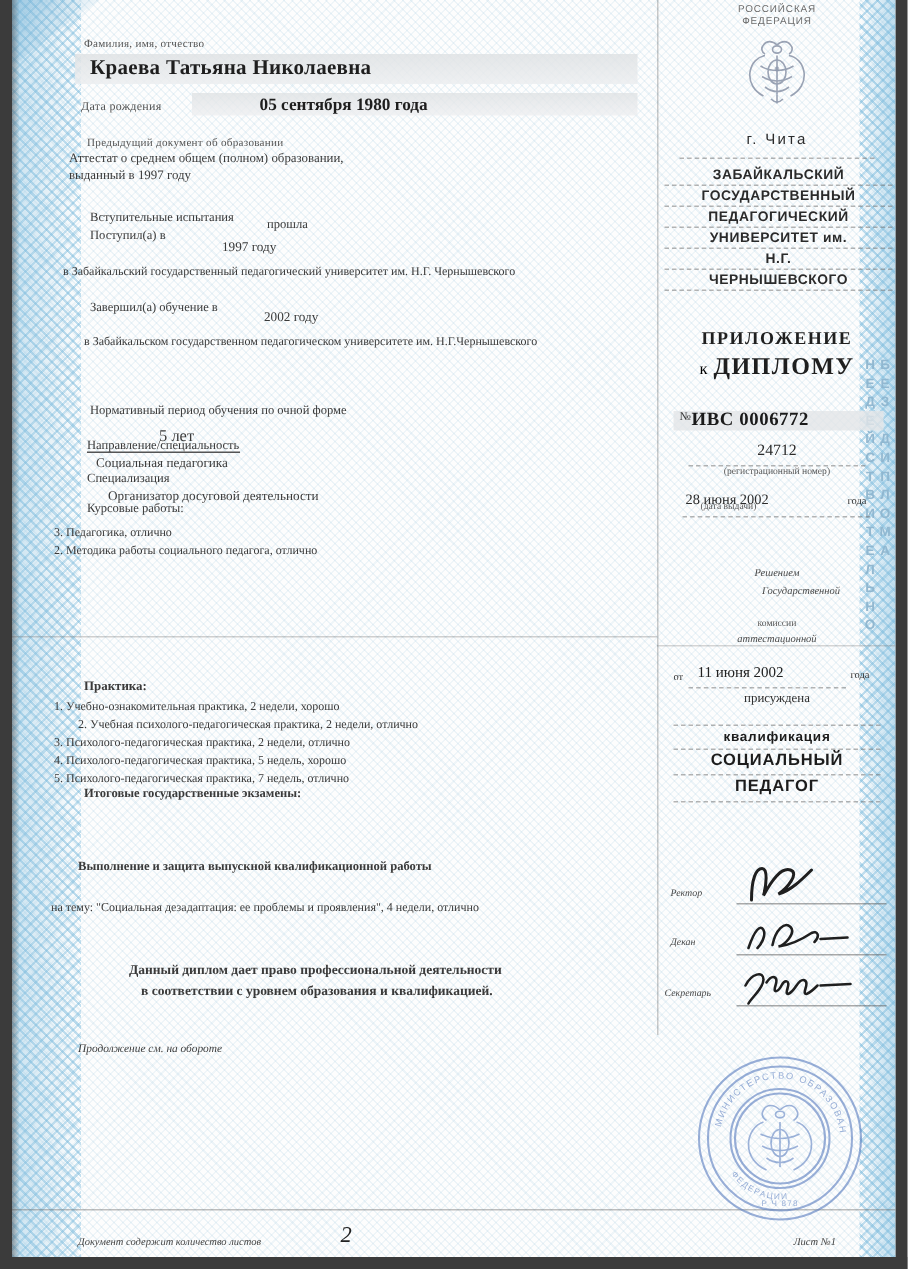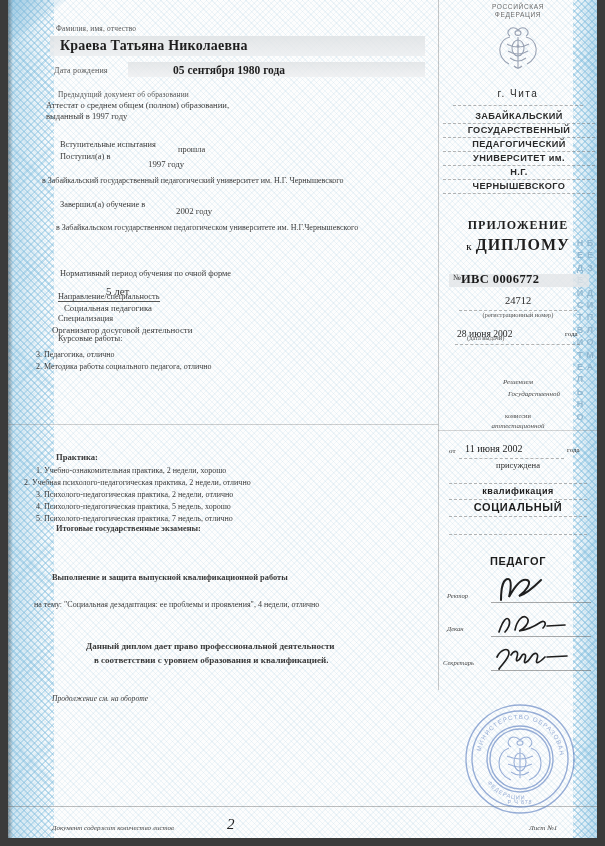--- a/index.html
+++ b/index.html
@@ -142,29 +142,29 @@
     <div class="abs txt" style="left:168px;top:206px;font-size:8.8px;">2002 году</div>
     <div class="abs txt" style="left:34px;top:223px;font-size:8px;margin-left:14px;">в Забайкальском государственном педагогическом университете им. Н.Г.Чернышевского</div>
 
     <div class="abs txt" style="left:52px;top:269px;font-size:8.4px;">Нормативный период обучения по очной форме</div>
     <div class="abs txt" style="left:56px;top:285px;font-size:11px;padding-left:42px;">5  лет</div>
     <div class="abs txt" style="left:50px;top:292px;font-size:8.4px;">
       <span style="border-bottom:1px solid #555;">Направление/специальность</span>
     </div>
     <div class="abs txt" style="left:56px;top:303px;font-size:8.8px;">Социальная педагогика</div>
     <div class="abs txt" style="left:50px;top:314px;font-size:8.4px;">Специализация</div>
-    <div class="abs txt" style="left:44px;top:325px;font-size:8.8px;">Организатор досуговой деятельности</div>
+    <div class="abs txt" style="left:64px;top:325px;font-size:8.8px;">Организатор досуговой деятельности</div>
     <div class="abs txt" style="left:50px;top:334px;font-size:8.4px;">Курсовые работы:</div>
 
     <div class="abs txt" style="left:28px;top:350px;font-size:8px;">3. Педагогика, отлично</div>
     <div class="abs txt" style="left:28px;top:362px;font-size:8px;">2. Методика работы социального педагога, отлично</div>
 
     <div class="abs txt" style="left:48px;top:452px;font-size:8.6px;font-weight:bold;">Практика:</div>
     <div class="abs txt" style="left:28px;top:466px;font-size:8px;">1. Учебно-ознакомительная практика, 2 недели, хорошо</div>
-    <div class="abs txt" style="left:16px;top:478px;font-size:8px;">2. Учебная психолого-педагогическая практика, 2 недели, отлично</div>
+    <div class="abs txt" style="left:44px;top:478px;font-size:8px;">2. Учебная психолого-педагогическая практика, 2 недели, отлично</div>
     <div class="abs txt" style="left:28px;top:490px;font-size:8px;">3. Психолого-педагогическая практика, 2 недели, отлично</div>
     <div class="abs txt" style="left:28px;top:502px;font-size:8px;">4. Психолого-педагогическая практика, 5 недель, хорошо</div>
     <div class="abs txt" style="left:28px;top:514px;font-size:8px;">5. Психолого-педагогическая практика, 7 недель, отлично</div>
     <div class="abs txt" style="left:48px;top:524px;font-size:8.4px;font-weight:bold;">Итоговые государственные экзамены:</div>
 
     <div class="abs txt" style="left:44px;top:573px;font-size:8.4px;font-weight:bold;">Выполнение и защита выпускной квалификационной работы</div>
     <div class="abs txt" style="left:26px;top:600px;font-size:8px;">на тему: "Социальная дезадаптация: ее проблемы и проявления", 4 недели, отлично</div>
 
     <div class="abs txt" style="left:78px;top:641px;font-size:9px;font-weight:bold;">Данный диплом дает право профессиональной деятельности</div>
     <div class="abs txt" style="left:86px;top:655px;font-size:9px;font-weight:bold;">в соответствии с уровнем образования и квалификацией.</div>
@@ -234,21 +234,21 @@
     <div class="abs" style="left:128px;top:446px;font-size:7px;color:#333;">года</div>
     <div class="abs dashline" style="left:20px;top:458px;width:105px;"></div>
 
     <div class="abs" style="left:0;top:460px;width:158px;font-size:8.6px;color:#2e2e2e;">присуждена</div>
 
     <div class="abs dashline" style="left:10px;top:483px;width:138px;"></div>
     <div class="abs qual-small" style="left:0;top:486px;width:158px;">квалификация</div>
     <div class="abs dashline" style="left:10px;top:499px;width:138px;"></div>
     <div class="abs qual" style="left:0;top:501px;width:158px;">СОЦИАЛЬНЫЙ</div>
     <div class="abs dashline" style="left:10px;top:516px;width:138px;"></div>
-    <div class="abs qual" style="left:0;top:518px;width:158px;margin-top:37px;">ПЕДАГОГ</div>
+    <div class="abs qual" style="left:0;top:518px;width:158px;">ПЕДАГОГ</div>
     <div class="abs dashline" style="left:10px;top:534px;width:138px;"></div>
 
     <div class="abs sig-lbl" style="left:8px;top:592px;">Ректор</div>
     <svg class="abs" style="left:56px;top:576px;" width="70" height="26" viewBox="0 0 70 26">
       <path d="M6 24 C6 10 9 3 13 3 C17 3 16 14 14 21 C20 10 26 2 32 4 C38 6 30 16 24 20 C32 18 40 10 46 4" fill="none" stroke="#1f1f1f" stroke-width="2" stroke-linecap="round"></path>
     </svg>
     <div class="sig-line" style="left:52px;top:602px;width:100px;"></div>
 
     <div class="abs sig-lbl" style="left:8px;top:625px;">Декан</div>
     <svg class="abs" style="left:56px;top:612px;" width="80" height="24" viewBox="0 0 80 24">

